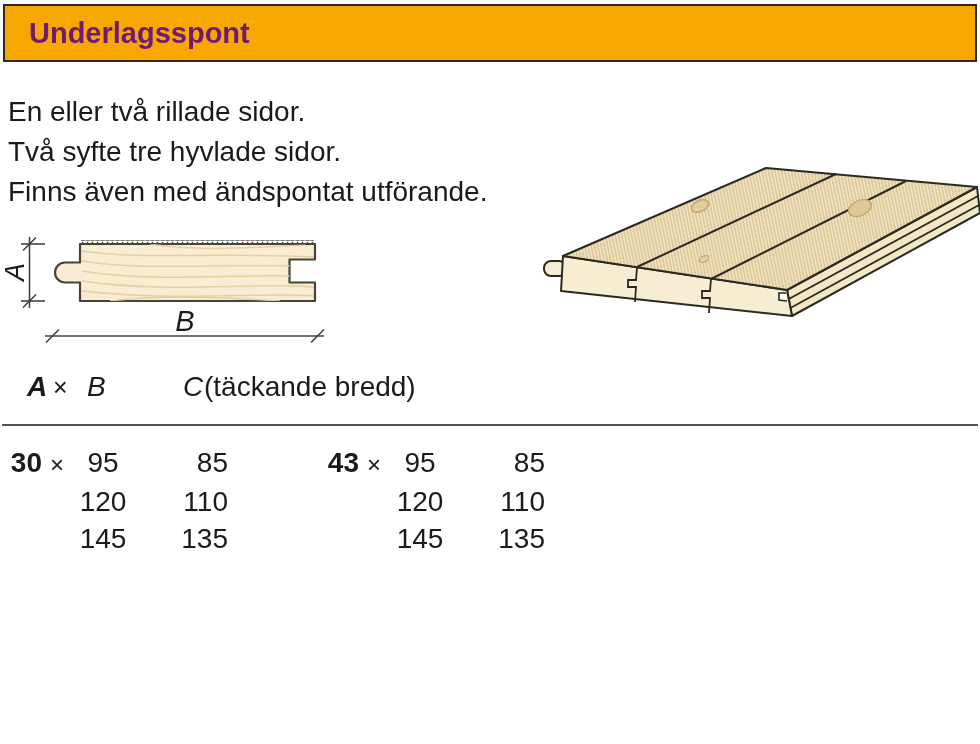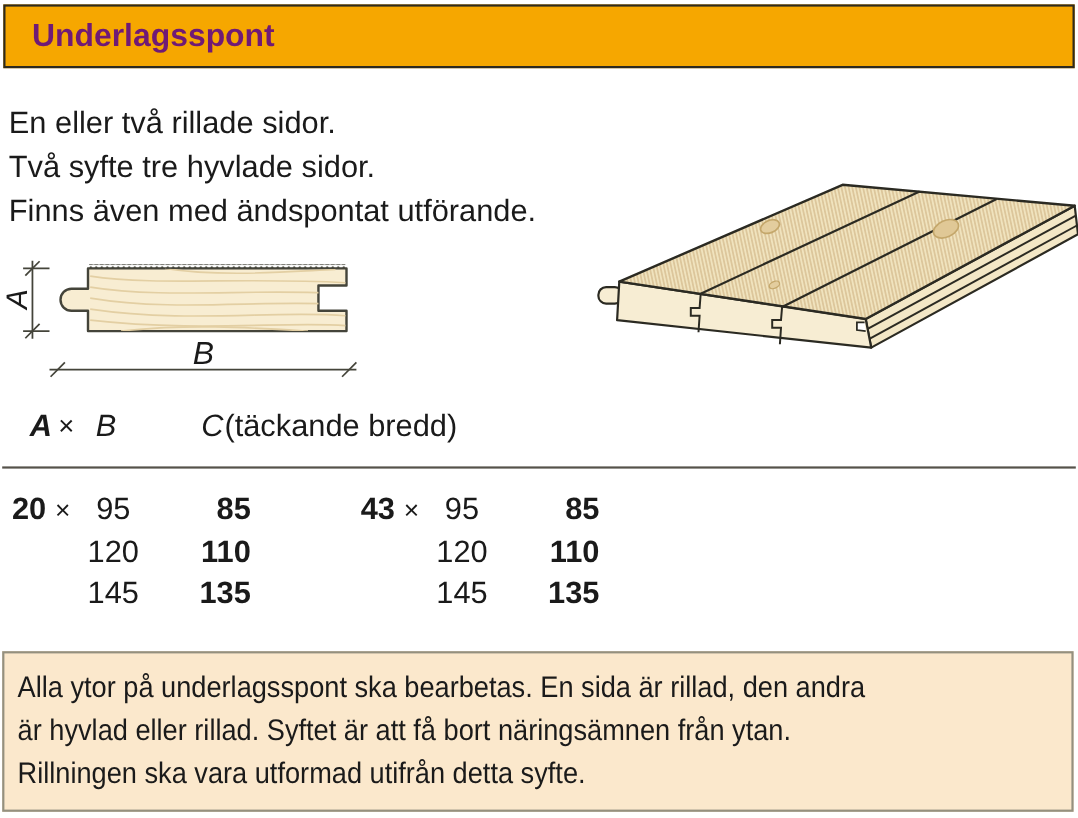--- a/index.html
+++ b/index.html
@@ -23,21 +23,21 @@
   .th-c{left:183px;font-style:italic;}
   .th-cnote{left:204px;text-align:center;}
   .rule{position:absolute;left:2px;top:424px;width:976px;height:2px;background:var(--rule);}
   .dim-group{position:absolute;top:444px;display:grid;
        grid-template-columns:36px 30px 62px 94px;grid-auto-flow:row;
        font-size:28px;line-height:37px;}
   .g1{left:6px;} .g2{left:323px;}
   .ga{grid-column:1;text-align:right;font-weight:bold;}
   .gx{grid-column:2;text-align:center;font-size:24px;padding-top:2px;}
   .gb{grid-column:3;text-align:center;}
-  .gc{grid-column:4;text-align:right;font-weight:bold;}
+  .gc{grid-column:4;text-align:right;}
   .note-box{position:absolute;left:2px;top:592px;width:970px;height:142px;
        background:var(--note-bg);border:2px solid var(--note-border);}
   .note-text{position:absolute;left:12px;top:12px;width:1060px;
        font-size:27px;line-height:39px;white-space:pre-line;
        transform:scaleX(0.915);transform-origin:0 0;}
 </style>
 </head>
 <body>
 
 <div class="page">
@@ -125,40 +125,35 @@
     <span class="th-a">A</span>
     <span class="th-x">×</span>
     <span class="th-b">B</span>
     <span class="th-c">C</span>
     <span class="th-cnote">(täckande bredd)</span>
   </div>
 
   <div class="rule"></div>
 
   <div class="dim-group g1">
-    <span class="ga">20</span>
+    <span class="ga">30</span>
     <span class="gx">×</span>
     <span class="gb">95</span>
     <span class="gc">85</span>
     <span class="gb">120</span>
     <span class="gc">110</span>
     <span class="gb">145</span>
     <span class="gc">135</span>
   </div>
 
   <div class="dim-group g2">
     <span class="ga">43</span>
     <span class="gx">×</span>
     <span class="gb">95</span>
     <span class="gc">85</span>
     <span class="gb">120</span>
     <span class="gc">110</span>
     <span class="gb">145</span>
     <span class="gc">135</span>
   </div>
 
-  <div class="note-box">
-    <div class="note-text">Alla ytor på underlagsspont ska bearbetas. En sida är rillad, den andra
-är hyvlad eller rillad. Syftet är att få bort näringsämnen från ytan.
-Rillningen ska vara utformad utifrån detta syfte.</div>
-  </div>
 
 </div>
 
 </body></html>

